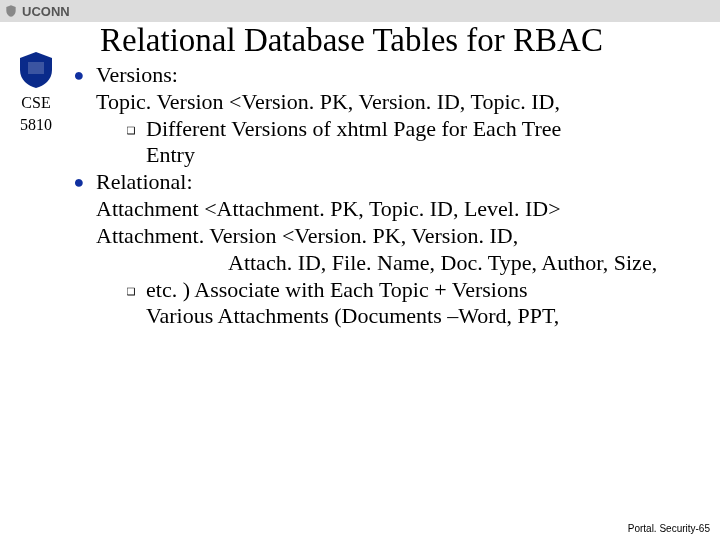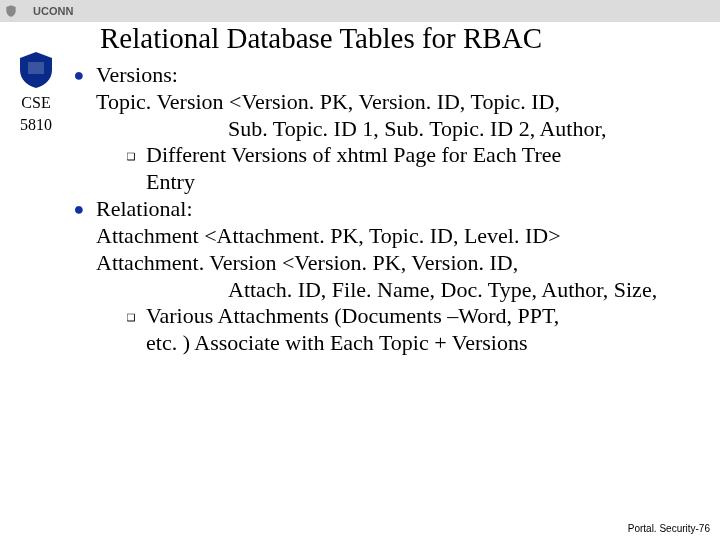--- a/index.html
+++ b/index.html
@@ -1,21 +1,21 @@
 <!DOCTYPE html>
 <html><head>
 <meta charset="utf-8">
 <style>
   * { box-sizing: border-box; margin: 0; padding: 0; }
   html, body { width: 720px; height: 540px; background: #fff; font-family: "Times New Roman", Times, serif; color: #000; }
   .slide { position: relative; width: 720px; height: 540px; }
   .topbar { position: absolute; top: 0; left: 0; width: 100%; height: 22px; background: #dcdcdc; display: flex; align-items: center; padding-left: 4px; }
-  .topbar-logo { display:flex; align-items:center; gap:15px; font-size:11px; color:#555; font-family: Arial, sans-serif; font-weight: bold; }
+  .topbar-logo { display:flex; align-items:center; gap:4px; font-size:13px; color:#555; font-family: Arial, sans-serif; font-weight: bold; }
   .topbar-logo svg { height: 14px; width: 14px; }
-  .title { position: absolute; top: 22px; left: 100px; right: 20px; font-size: 29px; font-weight: normal; }
+  .title { position: absolute; top: 22px; left: 100px; right: 20px; font-size: 33px; font-weight: normal; }
   .sidebar { position: absolute; top: 50px; left: 6px; width: 60px; text-align: center; }
   .side-logo { width: 40px; height: 40px; margin: 0 auto; }
   .side-text { font-size: 16px; line-height: 1.1; margin-top: 4px; }
   .content { position: absolute; top: 62px; left: 72px; right: 16px; font-size: 22px; line-height: 1.22; }
   .l1 { display: flex; align-items: flex-start; }
   .disc { color: #1030a0; font-size: 18px; margin-right: 10px; margin-top: 3px; width: 14px; text-align: center; }
   .l1-body { flex: 1; }
   .indent-hang { padding-left: 132px; }
   .l2 { display: flex; align-items: flex-start; margin-left: 30px; }
   .sq { font-size: 10px; margin-right: 10px; margin-top: 9px; width: 10px; text-align: center; }
@@ -48,44 +48,43 @@
     <div class="side-text">5810</div>
   </div>
 
   <div class="content">
 
     <div class="l1">
       <div class="disc">●</div>
       <div class="l1-body">
         <div>Versions:</div>
         <div>Topic. Version &lt;Version. PK, Version. ID, Topic. ID,</div>
-        <div class="indent-hang">Sub. Topic. ID 1, Sub. Topic. ID 2, Author,</div>
         <div class="l2">
           <div class="sq">❑</div>
           <div class="l2-body">
             <div>Different Versions of xhtml Page for Each Tree</div>
             <div>Entry</div>
           </div>
         </div>
       </div>
     </div>
 
     <div class="l1">
       <div class="disc">●</div>
       <div class="l1-body">
         <div>Relational:</div>
         <div>Attachment &lt;Attachment. PK, Topic. ID, Level. ID&gt;</div>
         <div>Attachment. Version &lt;Version. PK, Version. ID,</div>
         <div class="indent-hang">Attach. ID, File. Name, Doc. Type, Author, Size,</div>
         <div class="l2">
           <div class="sq">❑</div>
           <div class="l2-body">
+            <div>etc. ) Associate with Each Topic + Versions</div>
             <div>Various Attachments (Documents –Word, PPT,</div>
-            <div>etc. ) Associate with Each Topic + Versions</div>
           </div>
         </div>
       </div>
     </div>
 
   </div>
 
-  <div class="footer">Portal. Security-76</div>
+  <div class="footer">Portal. Security-65</div>
 </div>
 
 </body></html>

